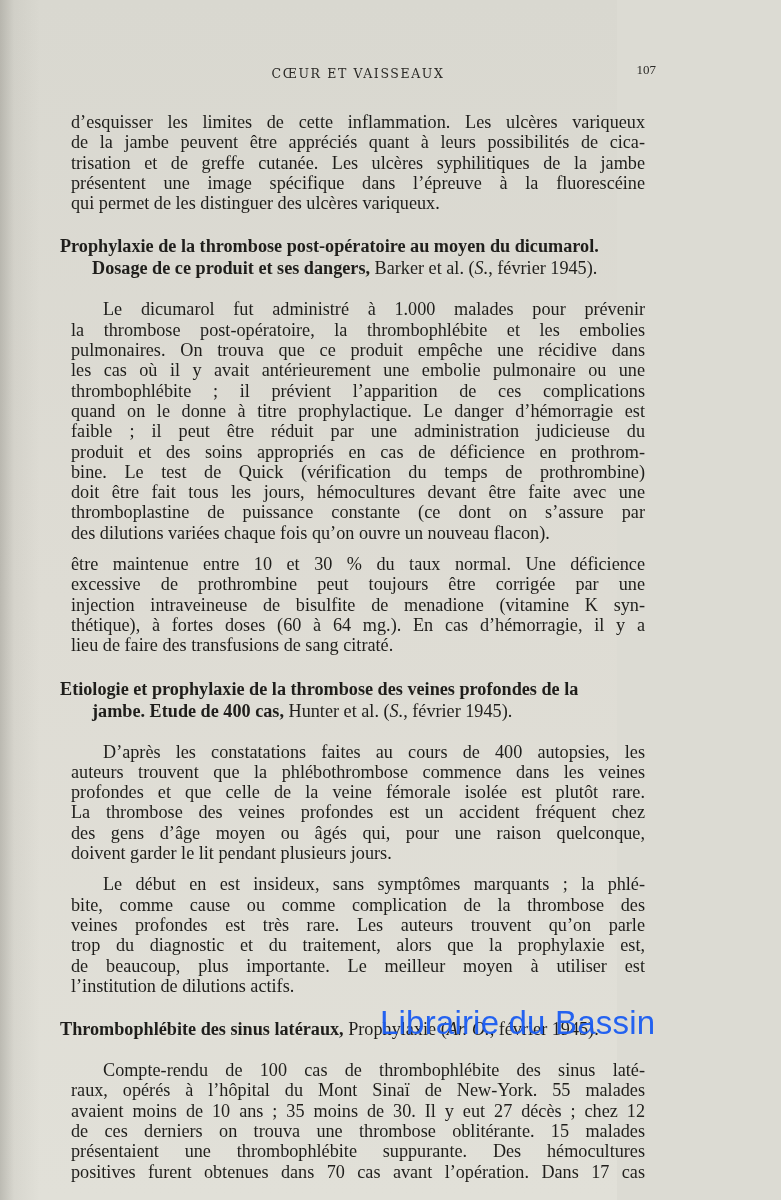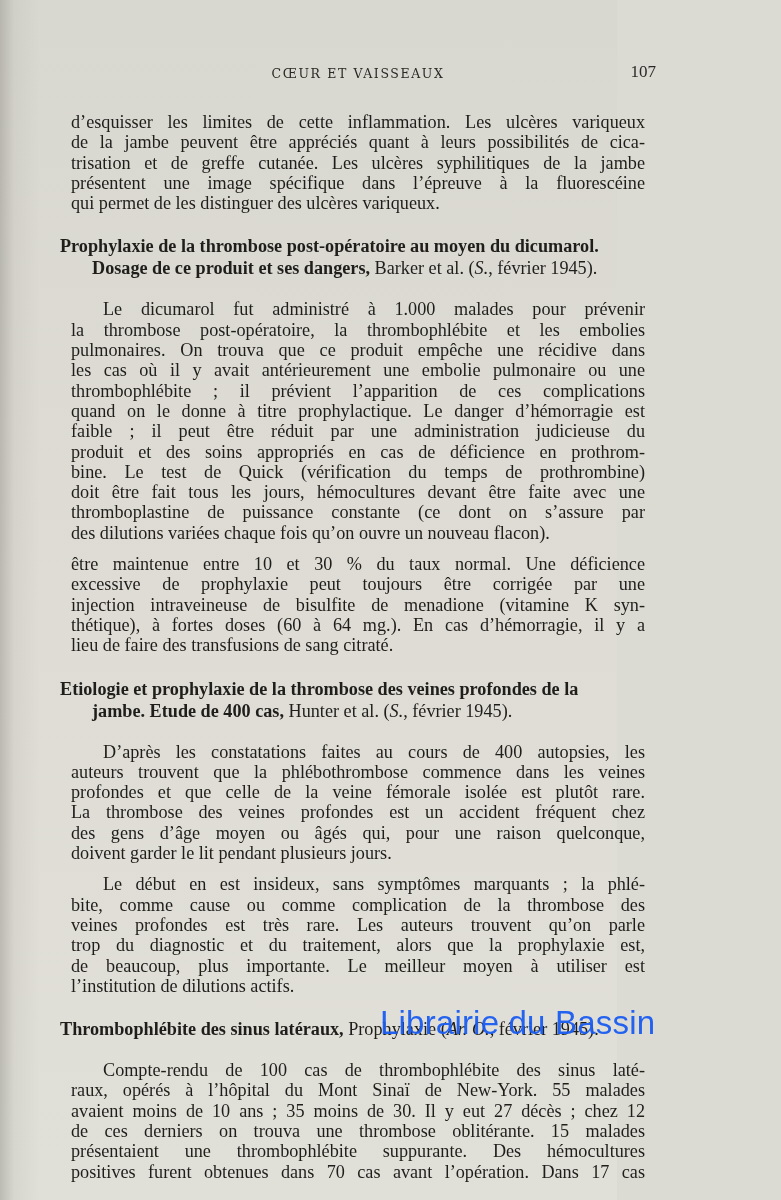--- a/index.html
+++ b/index.html
@@ -37,21 +37,21 @@
       top: 4px;
       text-align: center;
       font-size: 12.5px;
       letter-spacing: 1.6px;
       font-variant: small-caps;
     }
     .page-number {
       position: absolute;
       right: 0;
       top: 0;
-      font-size: 17px;
+      font-size: 13px;
       font-family: "Liberation Serif", serif;
     }
     .text-block {
       position: absolute;
       top: 101px;
       left: 60px;
       width: 596px;
       font-family: "Liberation Serif", "DejaVu Serif", serif;
       color: #1f1e1b;
       font-size: 18.2px;
@@ -139,21 +139,21 @@
       <span class="line">faible ; il peut être réduit par une administration judicieuse du</span>
       <span class="line">produit et des soins appropriés en cas de déficience en prothrom-</span>
       <span class="line">bine. Le test de Quick (vérification du temps de prothrombine)</span>
       <span class="line">doit être fait tous les jours, hémocultures devant être faite avec une</span>
       <span class="line">thromboplastine de puissance constante (ce dont on s’assure par</span>
       <span class="line last">des dilutions variées chaque fois qu’on ouvre un nouveau flacon).</span>
     </div>
 
     <div class="para">
       <span class="line">être maintenue entre 10 et 30 % du taux normal. Une déficience</span>
-      <span class="line">excessive de prophylaxie peut toujours être corrigée par une</span>
+      <span class="line">excessive de prothrombine peut toujours être corrigée par une</span>
       <span class="line">injection intraveineuse de bisulfite de menadione (vitamine K syn-</span>
       <span class="line">thétique), à fortes doses (60 à 64 mg.). En cas d’hémorragie, il y a</span>
       <span class="line last">lieu de faire des transfusions de sang citraté.</span>
     </div>
 
     <div class="gap-s"></div>
 
     <div class="heading">
       <span class="line">Etiologie et prophylaxie de la thrombose des veines profondes de la</span>
       <span class="line hang"><span>jambe. Etude de 400 cas,</span><span class="normal"> Hunter et al. (</span><span class="ital">S.</span><span class="normal">, février 1945).</span></span>

